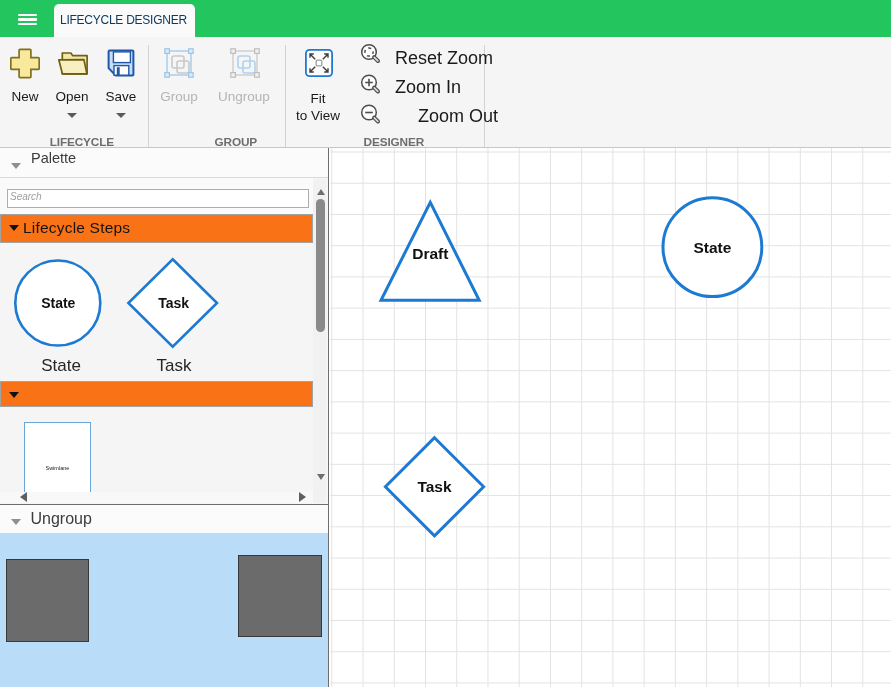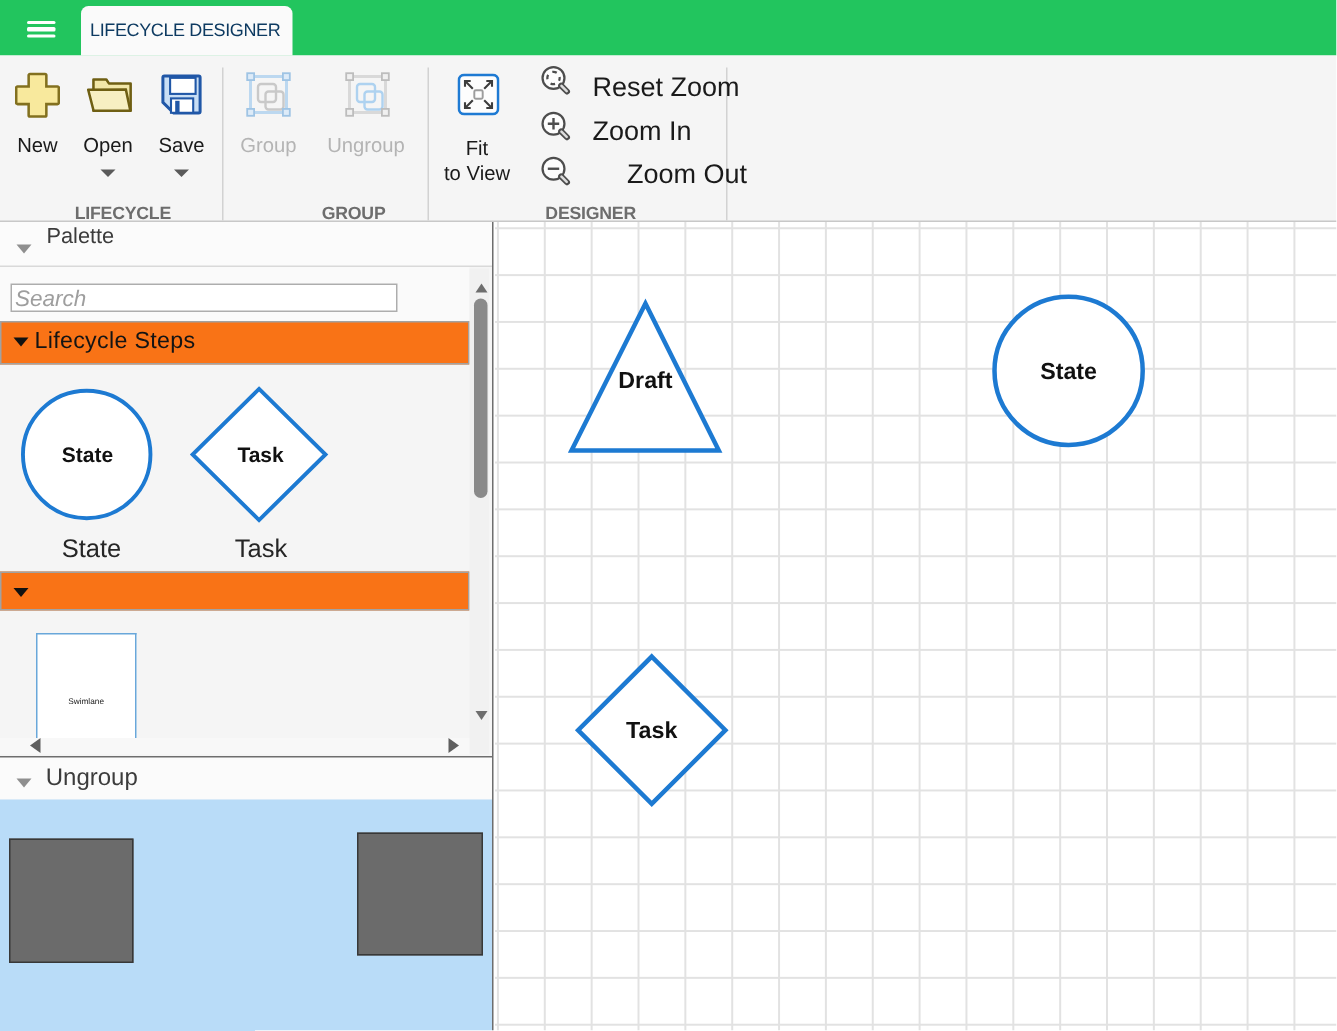--- a/index.html
+++ b/index.html
@@ -23,21 +23,21 @@
   .zoomlabel { position:absolute; font-size:18px; color:#1a1a1a; white-space:nowrap; }
 
   
   #palette { left:0; top:148px; width:329px; height:539px; background:#f5f5f5; border-right:1px solid #6e6e6e; }
   .panelhead { position:absolute; left:0; width:328px; background:#fbfbfb; }
   .panelhead .txt { position:absolute; font-size:14.5px; color:#3c3c3c; }
   .chev { position:absolute; width:0; height:0; border-left:5.5px solid transparent; border-right:5.5px solid transparent; border-top:6px solid #8f8f8f; }
   .secbar { position:absolute; left:0; width:313px; background:#f97316; border:1px solid #a2a2a2; }
   .secbar .txt { position:absolute; left:22px; font-size:15.5px; letter-spacing:0.2px; color:#141414; }
   .secbar .tri { position:absolute; left:8px; width:0; height:0; border-left:5.5px solid transparent; border-right:5.5px solid transparent; border-top:6.5px solid #111; }
-  #search { position:absolute; left:7px; top:41px; width:258px; height:19px; background:#fff; border:1px solid #adadad; font-style:italic; font-size:15px; color:#9e9e9e; padding-left:2px; padding-top:1px; }
+  #search { position:absolute; left:7px; top:41px; width:302px; height:19px; background:#fff; border:1px solid #adadad; font-style:italic; font-size:10px; color:#9e9e9e; padding-left:2px; padding-top:1px; }
   .shapelabel { position:absolute; font-size:17px; color:#262626; text-align:center; }
 
   
   #vtrack { left:313px; top:31px; width:13px; height:324px; background:#f1f1f1; }
   #vthumb { left:316px; top:50.5px; width:9px; height:133px; background:#8a8a8a; border-radius:4.5px; }
   .sbarrow { position:absolute; width:0; height:0; }
 
   
   #mmhead { left:0; top:504px; width:328px; height:29px; background:#fbfbfb; border-top:1.5px solid #6e6e6e; }
   #minimap { left:0; top:533px; width:328px; height:154px; background:#b9dcf8; }

